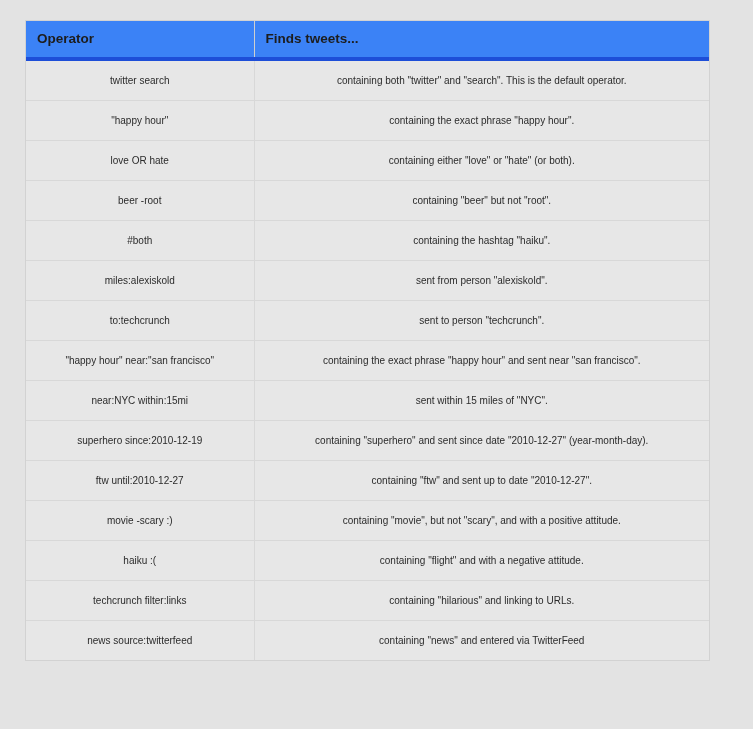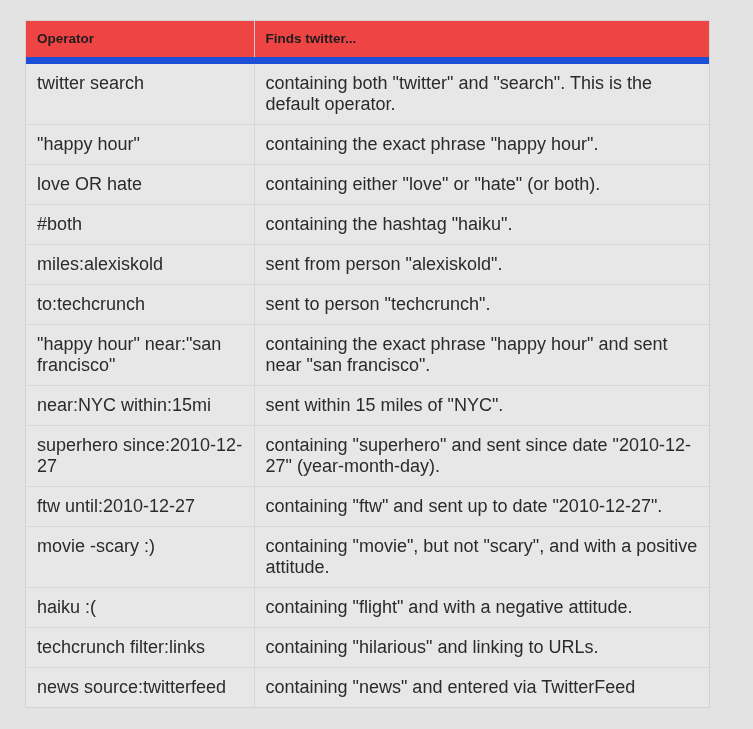--- a/index.html
+++ b/index.html
@@ -51,38 +51,38 @@
     width: 100%;
     border-collapse: collapse;
     table-layout: fixed;
     background: #e7e7e7;
   }
 
   table.operators col.col-op   { width: 228px; }
   table.operators col.col-desc { width: auto; }
 
   table.operators thead th {
-    background: #ef4444;
+    background: #3b82f6;
     font-size: 13.5px;
     font-weight: bold;
     color: #1d1d1d;
     text-align: left;
     padding: 10px 11px 10px 11px;
-    border-bottom: 7px solid #1d4ed8;
+    border-bottom: 4px solid #1d4ed8;
     vertical-align: middle;
     line-height: 16px;
   }
   table.operators thead th.col-head-desc {
     border-left: 1px solid #cfcfcf;
   }
 
   table.operators tbody td {
-    font-size: 18px;
+    font-size: 10px;
     color: #2b2b2b;
-    text-align: left;
+    text-align: center;
     padding: 9px 11px 9px 11px;
     border-bottom: 1px solid #d8d8d8;
     vertical-align: top;
     line-height: 21px;
     word-wrap: break-word;
   }
   table.operators tbody td.cell-desc {
     border-left: 1px solid #d8d8d8;
   }
   table.operators tbody tr:last-child td {
@@ -98,35 +98,39 @@
 
   <div class="table-wrap">
     <table class="operators">
       <colgroup>
         <col class="col-op">
         <col class="col-desc">
       </colgroup>
       <thead>
         <tr>
           <th class="col-head-op">Operator</th>
-          <th class="col-head-desc">Finds twitter...</th>
+          <th class="col-head-desc">Finds tweets...</th>
         </tr>
       </thead>
       <tbody id="table-body">
           <tr>
             <td class="cell-op">twitter search</td>
             <td class="cell-desc">containing both "twitter" and "search". This is the default operator.</td>
           </tr>
           <tr>
             <td class="cell-op">"happy hour"</td>
             <td class="cell-desc">containing the exact phrase "happy hour".</td>
           </tr>
           <tr>
             <td class="cell-op">love OR hate</td>
             <td class="cell-desc">containing either "love" or "hate" (or both).</td>
+          </tr>
+          <tr>
+            <td class="cell-op">beer -root</td>
+            <td class="cell-desc">containing "beer" but not "root".</td>
           </tr>
           <tr>
             <td class="cell-op">#both</td>
             <td class="cell-desc">containing the hashtag "haiku".</td>
           </tr>
           <tr>
             <td class="cell-op">miles:alexiskold</td>
             <td class="cell-desc">sent from person "alexiskold".</td>
           </tr>
           <tr>
@@ -135,21 +139,21 @@
           </tr>
           <tr>
             <td class="cell-op">"happy hour" near:"san francisco"</td>
             <td class="cell-desc">containing the exact phrase "happy hour" and sent near "san francisco".</td>
           </tr>
           <tr>
             <td class="cell-op">near:NYC within:15mi</td>
             <td class="cell-desc">sent within 15 miles of "NYC".</td>
           </tr>
           <tr>
-            <td class="cell-op">superhero since:2010-12-27</td>
+            <td class="cell-op">superhero since:2010-12-19</td>
             <td class="cell-desc">containing "superhero" and sent since date "2010-12-27" (year-month-day).</td>
           </tr>
           <tr>
             <td class="cell-op">ftw until:2010-12-27</td>
             <td class="cell-desc">containing "ftw" and sent up to date "2010-12-27".</td>
           </tr>
           <tr>
             <td class="cell-op">movie -scary :)</td>
             <td class="cell-desc">containing "movie", but not "scary", and with a positive attitude.</td>
           </tr>

